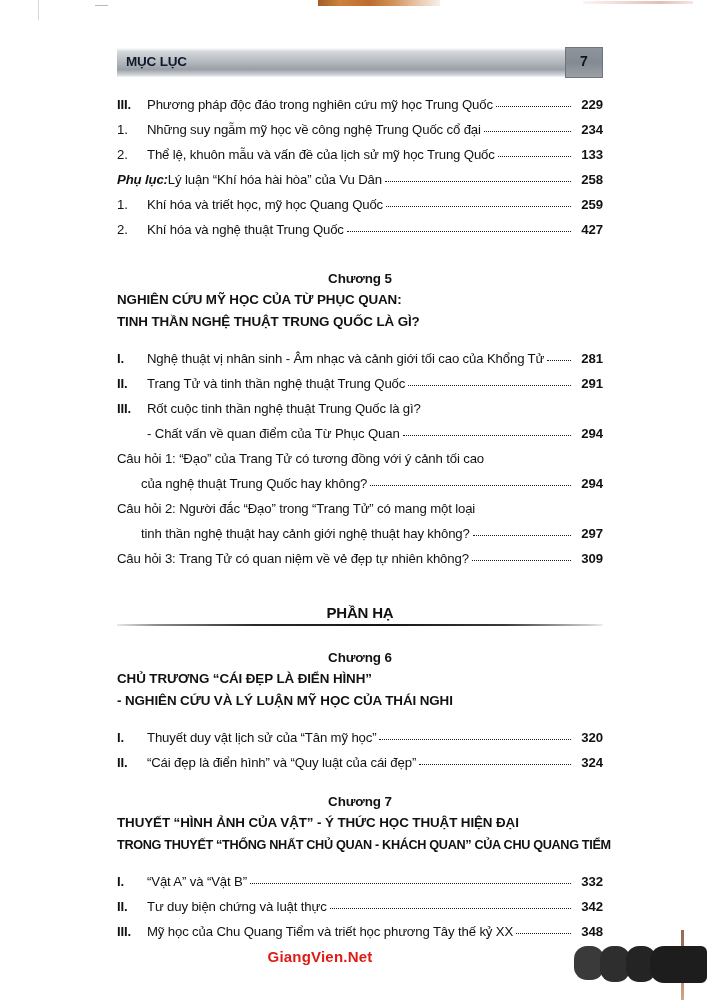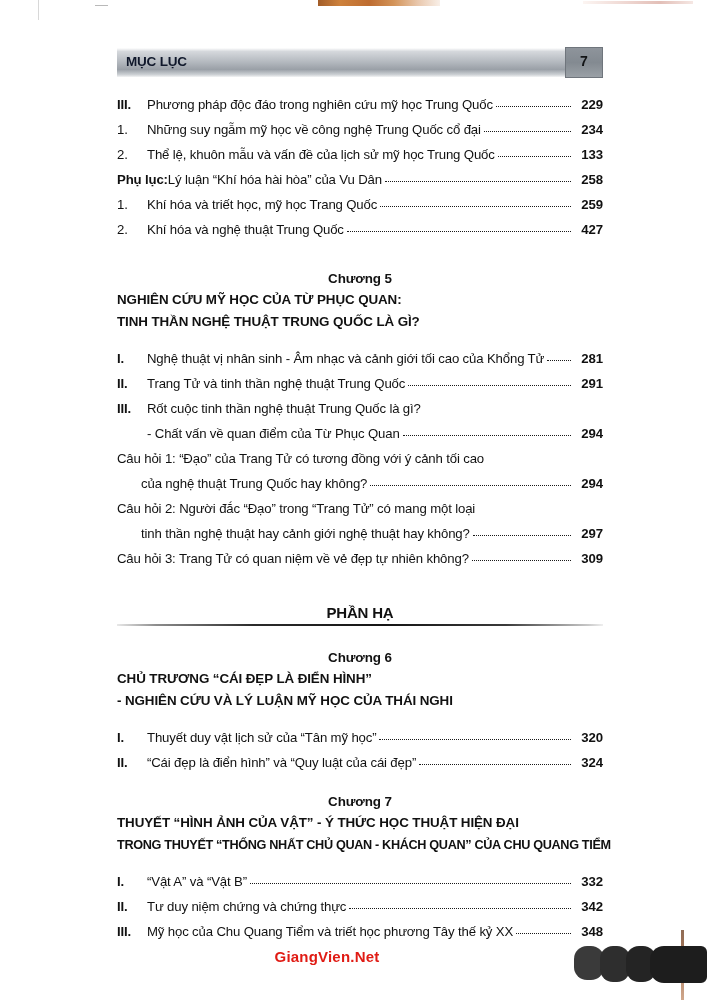--- a/index.html
+++ b/index.html
@@ -112,21 +112,21 @@
     width: 30px;
     flex: 0 0 30px;
     font-weight: bold;
     letter-spacing: -0.2px;
   }
   .toc-num.plain { font-weight: normal; }
   .toc-label {
     flex: 0 0 auto;
     letter-spacing: -0.15px;
   }
-  .toc-label.bold-lead { font-weight: bold; }
+  .toc-label.bold-lead { font-weight: bold; font-style: italic; }
   .leader {
     flex: 1 1 auto;
     overflow: hidden;
     margin: 0 2px 0 3px;
     position: relative;
     top: -2px;
     border-bottom: 1.6px dotted #1a1a1a;
     height: 0.6em;
   }
   .toc-page {
@@ -186,21 +186,21 @@
   }
   .part-rule {
     height: 2px;
     background: linear-gradient(90deg, #e8e8e8 0%, #8d8d8d 8%, #2b2b2b 28%, #151515 55%, #3a3a3a 80%, #c9c9c9 97%, #efefef 100%);
     margin-top: 1px;
   }
 
   
   .watermark {
     position: absolute;
-    left: 11px;
+    left: 4px;
     top: 948px;
     width: 632px;
     text-align: center;
     font-size: 15px;
     font-weight: bold;
     color: #e01b14;
     letter-spacing: 0.2px;
   }
 
   
@@ -271,21 +271,21 @@
 
     <div class="toc-row">
       <span class="toc-label bold-lead">Phụ lục:</span>
       <span class="toc-label"> Lý luận “Khí hóa hài hòa” của Vu Dân</span>
       <span class="leader"></span>
       <span class="toc-page">258</span>
     </div>
 
     <div class="toc-row">
       <span class="toc-num plain">1.</span>
-      <span class="toc-label">Khí hóa và triết học, mỹ học Trang Quốc</span>
+      <span class="toc-label">Khí hóa và triết học, mỹ học Quang Quốc</span>
       <span class="leader"></span>
       <span class="toc-page">259</span>
     </div>
 
     <div class="toc-row">
       <span class="toc-num plain">2.</span>
       <span class="toc-label">Khí hóa và nghệ thuật Trung Quốc</span>
       <span class="leader"></span>
       <span class="toc-page">427</span>
     </div>
@@ -379,21 +379,21 @@
 
   <div style="margin-top:13px;">
     <div class="toc-row">
       <span class="toc-num">I.</span>
       <span class="toc-label">“Vật A” và “Vật B”</span>
       <span class="leader"></span>
       <span class="toc-page">332</span>
     </div>
     <div class="toc-row">
       <span class="toc-num">II.</span>
-      <span class="toc-label">Tư duy niệm chứng và chứng thực</span>
+      <span class="toc-label">Tư duy biện chứng và luật thực</span>
       <span class="leader"></span>
       <span class="toc-page">342</span>
     </div>
     <div class="toc-row">
       <span class="toc-num">III.</span>
       <span class="toc-label">Mỹ học của Chu Quang Tiểm và triết học phương Tây thế kỷ XX</span>
       <span class="leader"></span>
       <span class="toc-page">348</span>
     </div>
   </div>

